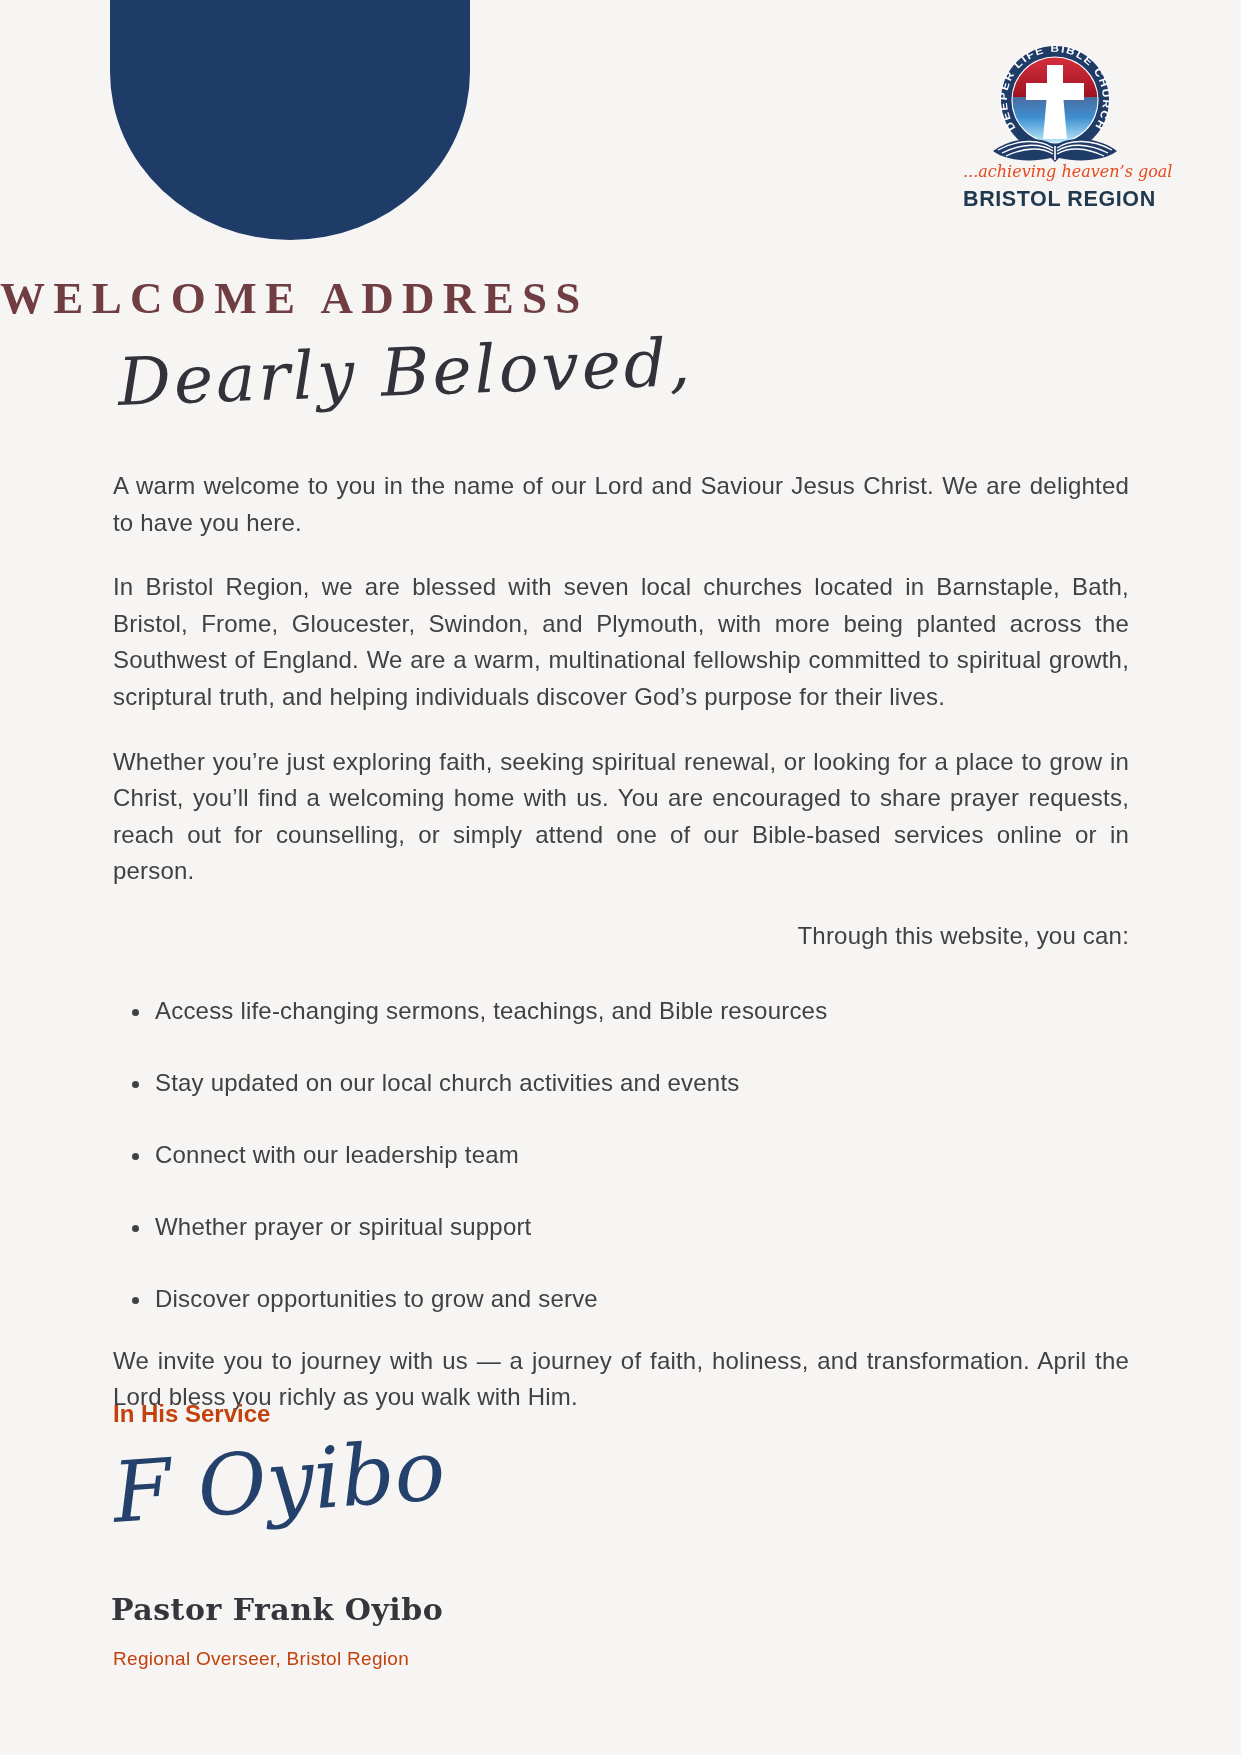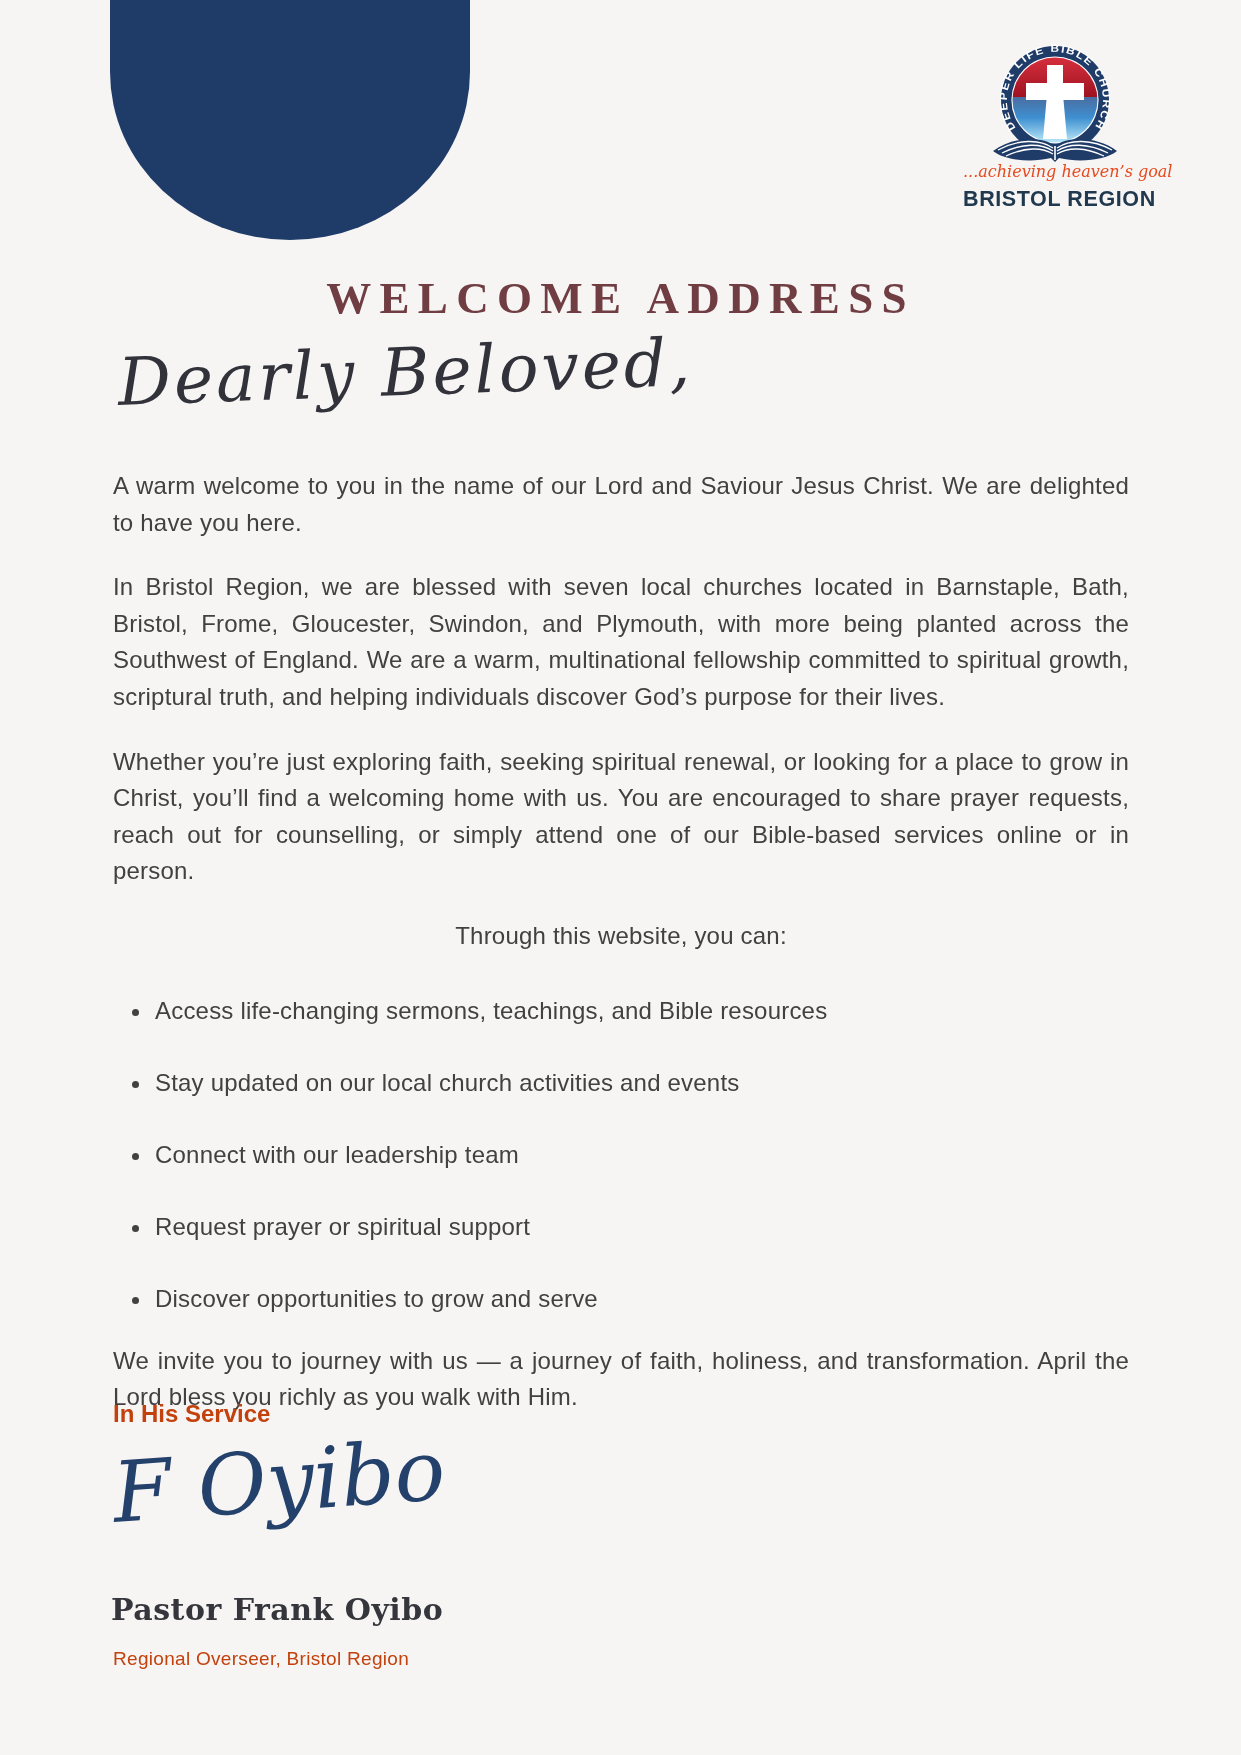--- a/index.html
+++ b/index.html
@@ -55,21 +55,21 @@
     color: #21394f;
     white-space: nowrap;
   }
 
   
   .title {
     position: absolute;
     left: 0;
     top: 272px;
     width: 100%;
-    text-align: center;
+    text-align: left;
     font-family: "Liberation Serif", serif;
     font-weight: 700;
     font-size: 45px;
     letter-spacing: 0.185em;
     color: #6f3d42;
   }
 
   
   .salutation {
     position: absolute;
@@ -92,21 +92,21 @@
     width: 1016px;
     font-size: 24px;
     line-height: 36.6px;
     letter-spacing: 0.2px;
     color: #414141;
   }
   .body-copy p {
     margin: 0 0 28px 0;
     text-align: justify;
   }
-  .body-copy p.list-intro { margin-bottom: 24px; text-align: center; }
+  .body-copy p.list-intro { margin-bottom: 24px; text-align: right; }
   .body-copy ul {
     margin: 0 0 28px 0;
     padding-left: 40px;
     list-style: disc;
   }
   .body-copy li {
     margin-bottom: 8px;
     line-height: 32px;
     padding-left: 2px;
     margin-top: 40px;
@@ -218,21 +218,21 @@
   <div class="body-copy">
     <p>A warm welcome to you in the name of our Lord and Saviour Jesus Christ. We are delighted to have you here.</p>
     <p>In Bristol Region, we are blessed with seven local churches located in Barnstaple, Bath, Bristol, Frome, Gloucester, Swindon, and Plymouth, with more being planted across the Southwest of England. We are a warm, multinational fellowship committed to spiritual growth, scriptural truth, and helping individuals discover God’s purpose for their lives.</p>
     <p>Whether you’re just exploring faith, seeking spiritual renewal, or looking for a place to grow in Christ, you’ll find a welcoming home with us. You are encouraged to share prayer requests, reach out for counselling, or simply attend one of our Bible-based services online or in person.</p>
 
     <p class="list-intro">Through this website, you can:</p>
     <ul>
       <li>Access life-changing sermons, teachings, and Bible resources</li>
       <li>Stay updated on our local church activities and events</li>
       <li>Connect with our leadership team</li>
-      <li>Request prayer or spiritual support</li>
+      <li>Whether prayer or spiritual support</li>
       <li>Discover opportunities to grow and serve</li>
     </ul>
 
     <p>We invite you to journey with us — a journey of faith, holiness, and transformation. April the Lord bless you richly as you walk with Him.</p>
   </div>
 
   <div class="valediction">In His Service</div>
   <div class="signature">F Oyibo</div>
   <div class="signatory-name">Pastor Frank Oyibo</div>
   <div class="signatory-role">Regional Overseer, Bristol Region</div>

